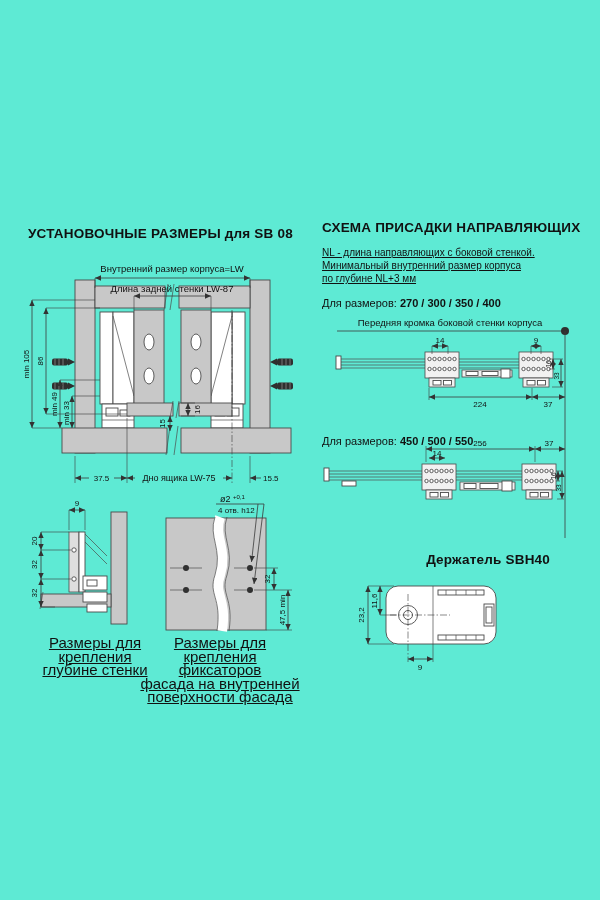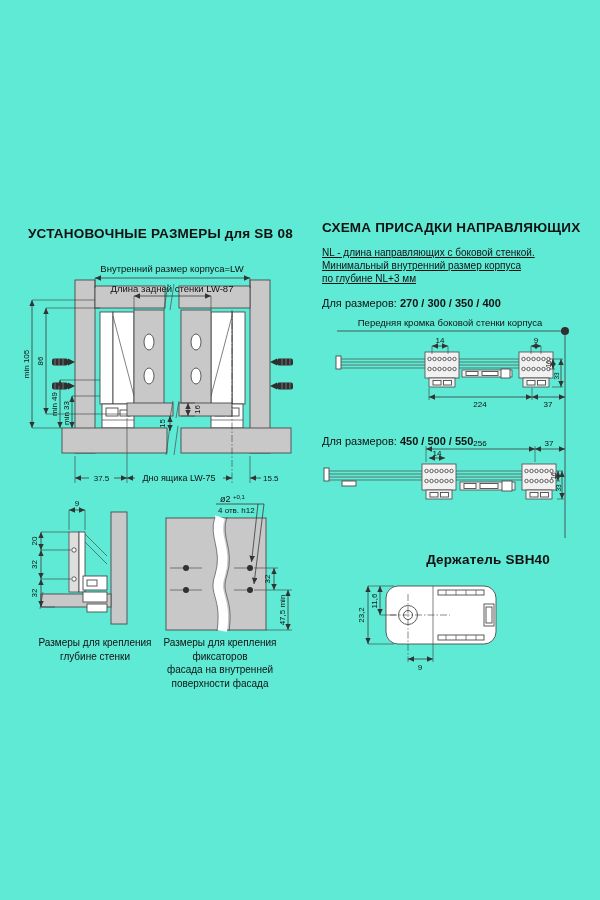--- a/index.html
+++ b/index.html
@@ -3,21 +3,21 @@
 <meta charset="utf-8">
 <style>
   html,body{margin:0;padding:0;background:#fff;}
   .page{position:relative;width:600px;height:900px;background:#5eead4;overflow:hidden;
         font-family:"Liberation Sans",sans-serif;color:var(--text,#111);}
   .abs{position:absolute;}
   .title{font-size:13.5px;font-weight:bold;white-space:nowrap;letter-spacing:.2px;}
   .desc{font-size:10px;line-height:13px;text-decoration:underline;}
   .sizes{font-size:11px;white-space:nowrap;}
   .sizes b{font-weight:bold;}
-  .caption{font-size:10px;line-height:13.5px;text-align:center;}
+  .caption{font-size:15px;line-height:13.5px;text-align:center;text-decoration:underline;}
   svg{overflow:visible;display:block;}
   svg text{font-family:"Liberation Sans",sans-serif;fill:var(--text,#111);}
   .dimtxt{font-size:8px;}
   .dimtxt9{font-size:9px;}
   .lbl{font-size:9.5px;}
   .tiny{font-size:6px;}
   .d{stroke:var(--dimline,#333);stroke-width:.8;fill:none;}
   .e{stroke:var(--dimline,#444);stroke-width:.6;fill:none;}
   .ln{stroke:var(--outline,#4a4a4a);stroke-width:.7;fill:none;}
   .dd{stroke:var(--dimline,#444);stroke-width:.6;fill:none;stroke-dasharray:7 2 1.5 2;}

